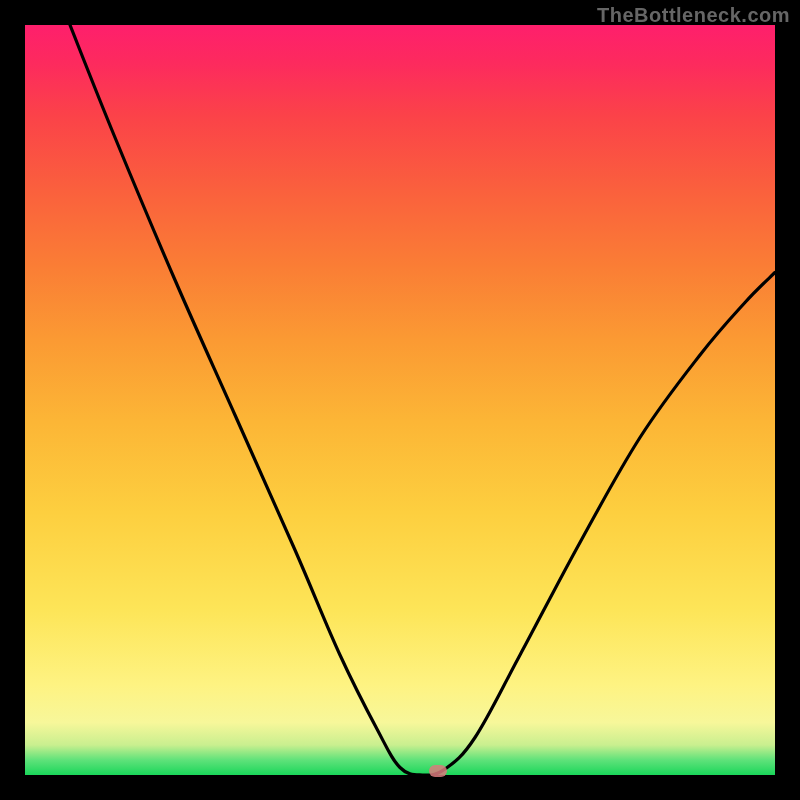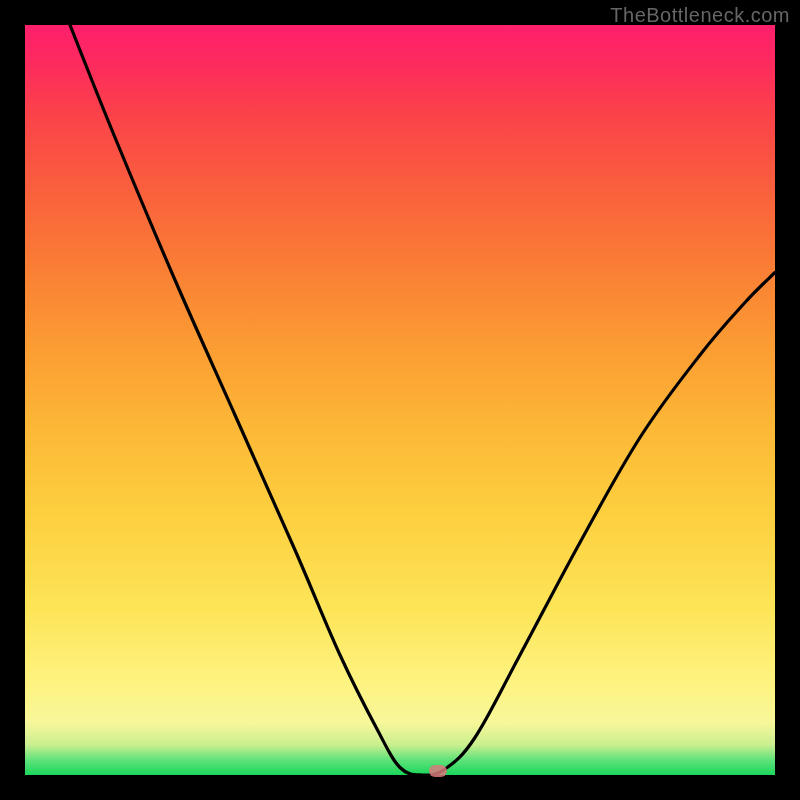--- a/index.html
+++ b/index.html
@@ -16,21 +16,21 @@
     width: 800px;
     height: 800px;
     background: #000;
   }
   .watermark {
     position: absolute;
     top: 4px;
     right: 10px;
     color: #666;
     font-size: 20px;
-    font-weight: 400;
+    font-weight: 700;
     letter-spacing: 0.5px;
     z-index: 5;
   }
   .plot {
     position: absolute;
     left: 25px;
     top: 25px;
     width: 750px;
     height: 750px;
   }

